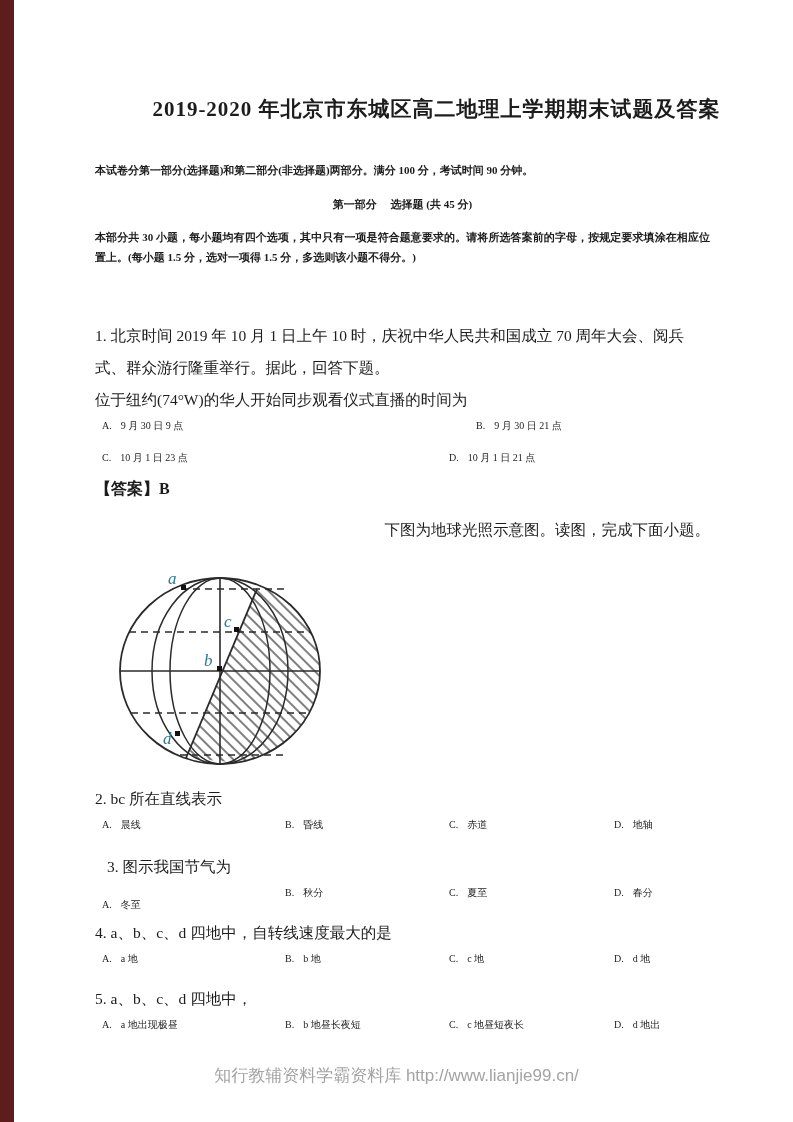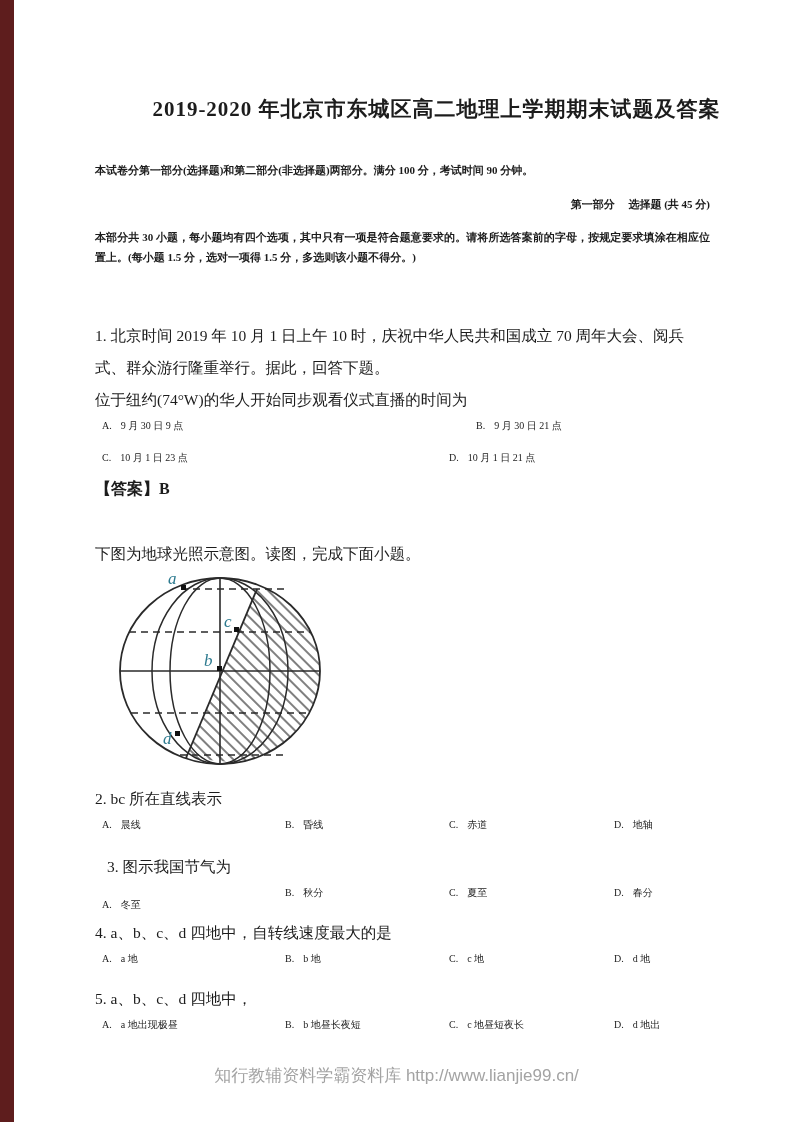--- a/index.html
+++ b/index.html
@@ -6,21 +6,21 @@
   body{
     width:793px;height:1122px;position:relative;background:#ffffff;
     font-family:"Liberation Serif","DejaVu Serif",serif;color:#1c1c1c;
     overflow:hidden;
   }
   .abs{position:absolute;}
   .leftbar{position:absolute;left:0;top:0;width:14px;height:1122px;background:#5e1d1d;}
   .doc-title{left:0;top:95px;width:793px;text-align:center;font-size:21px;font-weight:bold;letter-spacing:1px;padding-left:40px;}
   .para{left:95px;width:615px;font-size:11px;line-height:20px;text-align:justify;}
   .bold{font-weight:bold;}
-  .center{text-align:right;}
+  .center{text-align:center;}
   .stem{left:95px;width:615px;font-size:15.5px;line-height:32px;}
   .opt{position:absolute;font-size:10px;white-space:nowrap;}
   .opt .lbl{margin-right:9px;}
   .answer{left:95px;font-size:16px;font-weight:bold;}
   .figure-svg{left:106px;top:560px;}
   .footer{left:0;top:1064px;width:793px;text-align:center;font-size:17px;color:#a3a3a3;
           font-family:"Liberation Sans","DejaVu Sans",sans-serif;}
   .footer a{color:#a3a3a3;text-decoration:none;}
   svg text.ptlabel{font-size:17px;fill:#2d7a8f;font-family:"Liberation Serif",serif;font-style:italic;}
 </style>
@@ -48,21 +48,21 @@
 </div>
 <div class="opt" style="left:102px;top:451px;">
   <span class="lbl">C.</span><span>10 月 1 日 23 点</span>
 </div>
 <div class="opt" style="left:449px;top:451px;">
   <span class="lbl">D.</span><span>10 月 1 日 21 点</span>
 </div>
 
 <div class="abs answer" style="top:479px;">【答案】B</div>
 
-<div class="abs stem" style="top:538px;">下图为地球光照示意图。读图，完成下面小题。</div>
+<div class="abs stem" style="top:514px;text-align:right;">下图为地球光照示意图。读图，完成下面小题。</div>
 
 <svg class="abs figure-svg" width="240" height="212" viewBox="106 560 240 212" xmlns="http://www.w3.org/2000/svg">
   <defs>
     <clipPath id="globeClip">
       <ellipse cx="220" cy="671" rx="100" ry="93"></ellipse>
     </clipPath>
     <pattern id="hatch" width="8" height="8" patternUnits="userSpaceOnUse" patternTransform="rotate(-45)">
       <line x1="4" y1="0" x2="4" y2="8" stroke="#2a2a2a" stroke-width="1.2"></line>
     </pattern>
   </defs>

